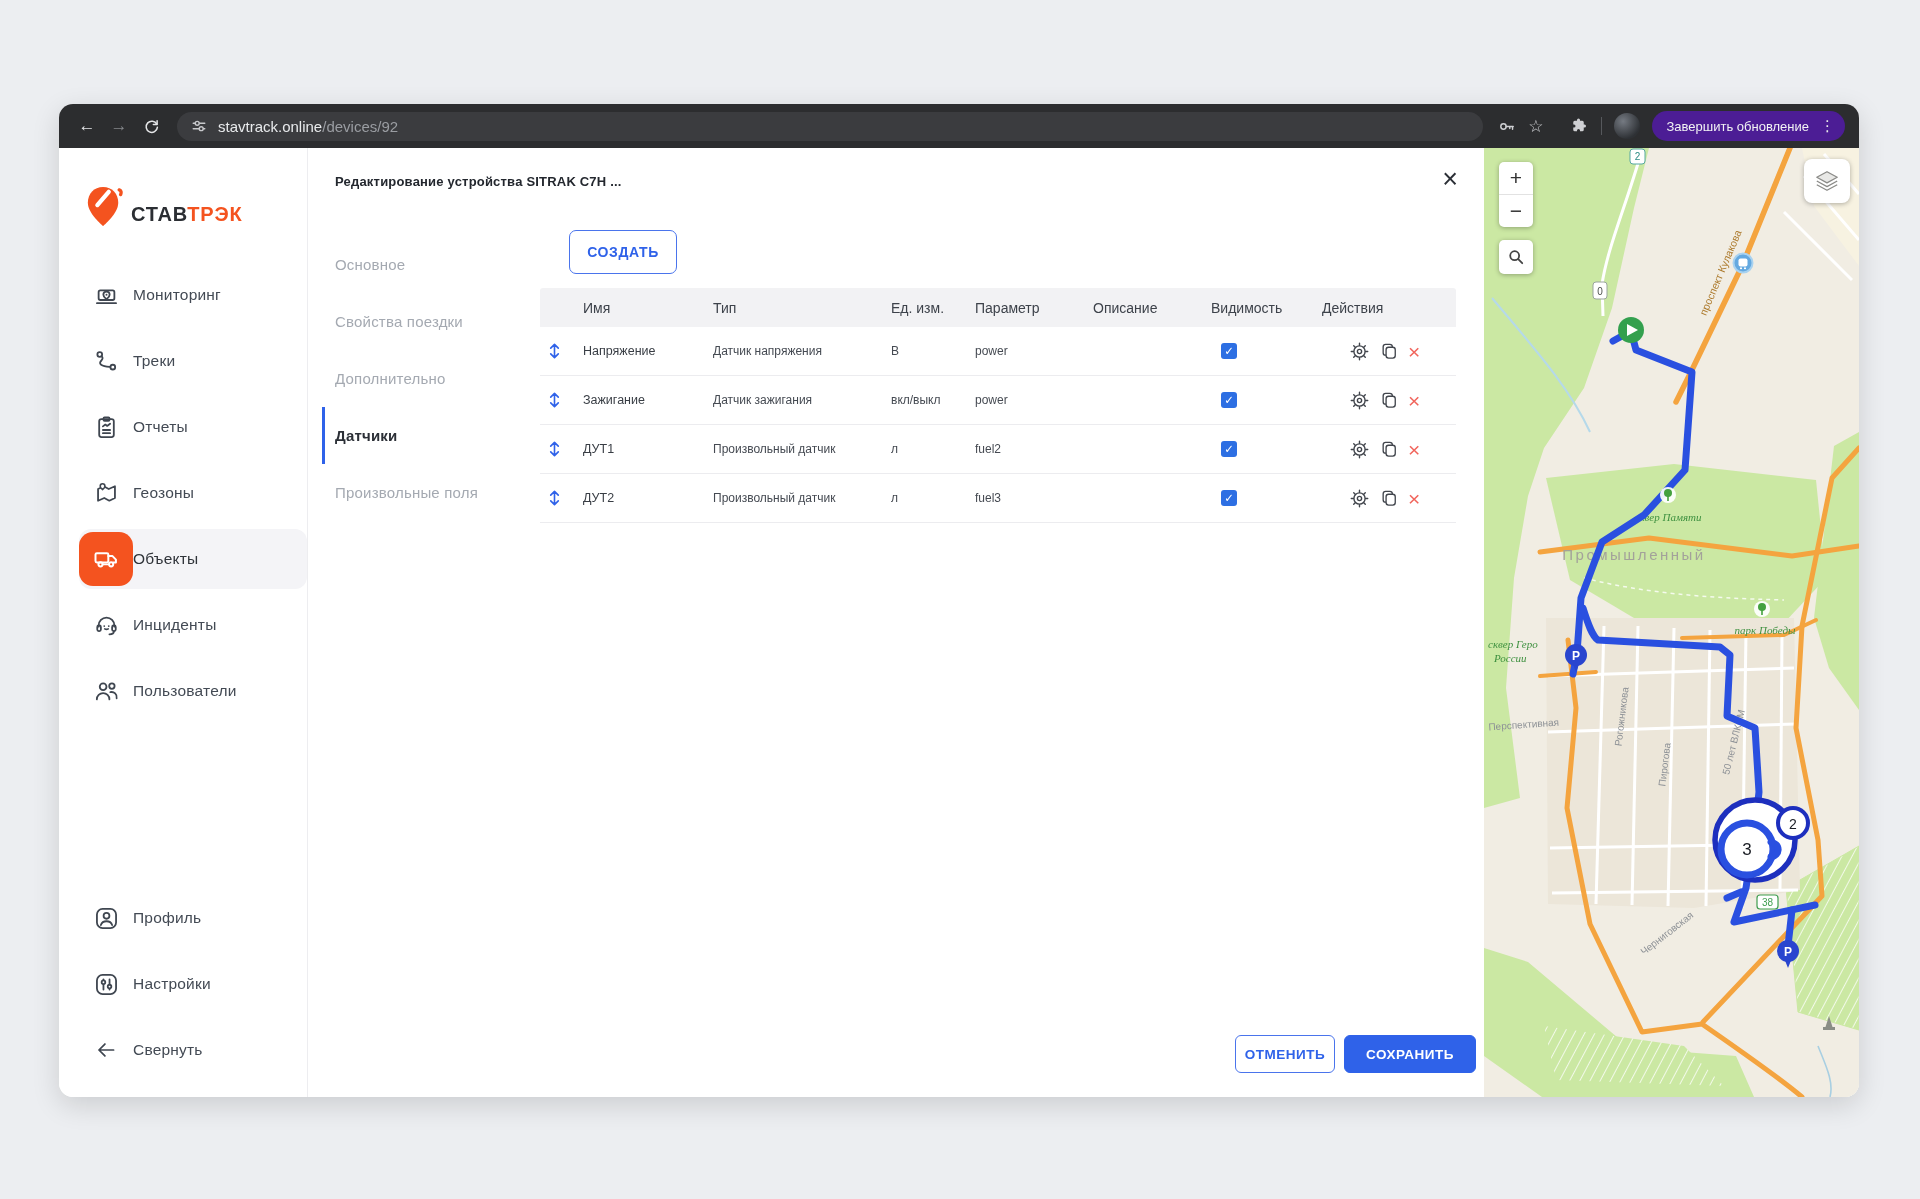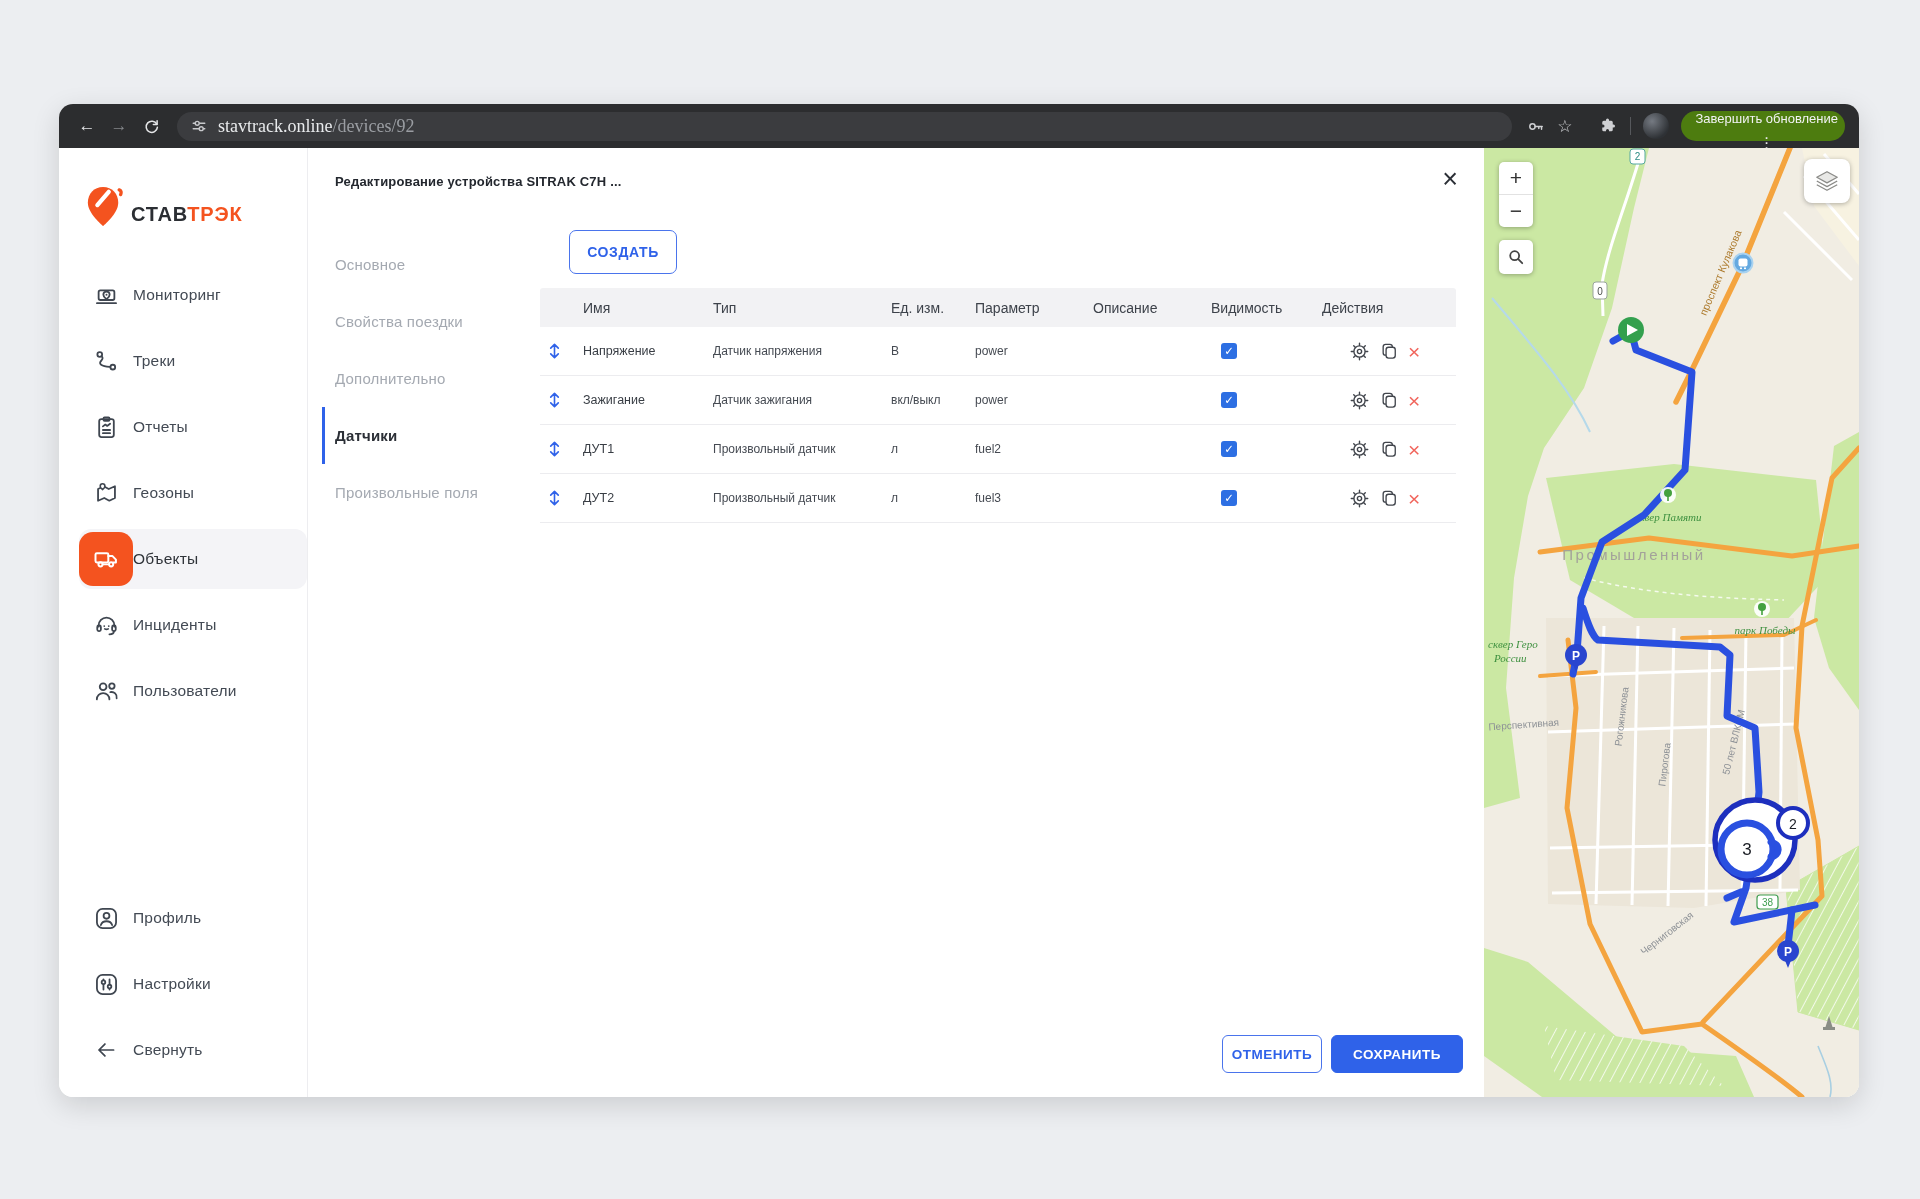--- a/index.html
+++ b/index.html
@@ -4,26 +4,26 @@
 <style>
   html,body{margin:0;padding:0;}
   body{width:1920px;height:1199px;background:#eceef1;font-family:"Liberation Sans","DejaVu Sans",sans-serif;position:relative;overflow:hidden;}
   .window{position:absolute;left:59px;top:104px;width:1800px;height:993px;border-radius:14px;background:#fff;box-shadow:0 8px 28px rgba(0,0,0,.14);overflow:hidden;display:flex;flex-direction:column;}
   
   .chrome{height:44px;background:#2c2d2f;display:flex;align-items:center;padding:0 14px;gap:4px;flex:none;}
   .nav-ic{width:28px;height:28px;display:flex;align-items:center;justify-content:center;color:#e4e5e7;font-size:17px;border-radius:50%;cursor:pointer;flex:none;}
   .nav-ic.dim{color:#84878b;}
   .url-pill{flex:1;height:29px;background:#3b3c3f;border-radius:15px;display:flex;align-items:center;padding:0 14px;margin:0 10px 0 8px;min-width:0;}
   .url-pill .tune{margin-right:11px;display:flex;}
-  .url-text{font-size:18px;color:#e8eaec;white-space:nowrap;font-family:Liberation Serif, serif;}
+  .url-text{font-size:15px;color:#e8eaec;white-space:nowrap;}
   .url-text .path{color:#9a9da2;}
   .chrome-right{display:flex;align-items:center;gap:12px;flex:none;}
   .sep{width:1px;height:18px;background:#56585c;}
   .avatar{width:26px;height:26px;border-radius:50%;background:radial-gradient(circle at 35% 32%,#757a82,#2e3135 72%);flex:none;cursor:pointer;}
-  .update-pill{height:30px;background:#4d7c0f;border-radius:15px;color:#f2f3f4;font-size:13px;display:flex;align-items:center;padding:0 7px 0 14px;gap:8px;cursor:pointer;white-space:nowrap;flex-direction:column;}
+  .update-pill{height:30px;background:#4c1d95;border-radius:15px;color:#f2f3f4;font-size:13px;display:flex;align-items:center;padding:0 7px 0 14px;gap:8px;cursor:pointer;white-space:nowrap;}
   .update-pill .kebab{font-size:15px;color:#e8e9ea;padding:0 3px;}
   
   .appbody{flex:1;display:flex;min-height:0;background:#fff;}
   .sidebar{width:248px;flex:none;border-right:1px solid #ededf0;position:relative;display:flex;flex-direction:column;}
   .logo{display:flex;align-items:center;padding:22px 0 0 26px;height:74px;flex:none;}
   .logo-text{font-size:20px;font-weight:800;letter-spacing:.8px;color:#2b2e33;margin-left:8px;margin-top:14px;}
   .logo-text .accent{color:#f4531f;}
   .menu{margin-top:18px;flex:none;}
   .m-item{height:66px;display:flex;align-items:center;cursor:pointer;position:relative;padding-left:20px;}
   .m-item .ibox{width:54px;height:54px;border-radius:14px;display:flex;align-items:center;justify-content:center;flex:none;}
@@ -44,21 +44,21 @@
   .t-head{display:grid;grid-template-columns:28px 130px 178px 84px 118px 118px 111px 149px;height:39px;background:#f2f2f4;align-items:center;border-radius:3px 3px 0 0;}
   .t-head div{font-size:14px;color:#3d424a;font-weight:500;padding-left:15px;}
   .t-row{display:grid;grid-template-columns:28px 130px 178px 84px 118px 118px 111px 149px;height:48px;align-items:center;border-bottom:1px solid #ececef;background:#fff;}
   .t-row .cell{font-size:12px;color:#454a52;padding-left:15px;}
   .t-row .cell.name{font-size:12.5px;color:#383d44;}
   .drag-cell{display:flex;justify-content:center;align-items:center;cursor:grab;}
   .cb{width:16px;height:16px;margin-left:25px;background:#2d6fe3;border-radius:3px;color:#fff;font-size:11.5px;line-height:16px;text-align:center;cursor:pointer;}
   .actions-cell{display:flex;align-items:center;gap:9px;padding-left:42px;}
   .actions-cell .aic{cursor:pointer;display:flex;align-items:center;}
   .del-x{font-size:21px;color:#f1655c;line-height:1;font-weight:400;}
-  .footer-btns{position:absolute;right:21px;bottom:24px;display:flex;gap:9px;}
+  .footer-btns{position:absolute;right:8px;bottom:24px;display:flex;gap:9px;}
   .btn{height:36px;border-radius:6px;font-size:13.5px;font-weight:600;letter-spacing:.5px;display:flex;align-items:center;justify-content:center;cursor:pointer;}
   .btn-cancel{width:98px;border:1px solid #4a74ec;color:#2f62e9;background:#fff;}
   .btn-save{width:130px;background:#2f62e9;color:#ffffff;border:1px solid #2f62e9;}
   
   .map{width:375px;flex:none;position:relative;overflow:hidden;background:#f1ede3;}
   .map svg{display:block;}
   .map-ctl{position:absolute;background:#fff;border-radius:5px;box-shadow:0 1px 5px rgba(0,0,0,.3);}
   .zoom-ctl{left:15px;top:14px;width:34px;}
   .zoom-btn{width:34px;height:32px;display:flex;align-items:center;justify-content:center;font-size:21px;color:#333;cursor:pointer;}
   .zoom-div{height:1px;background:#e2e2e2;}

